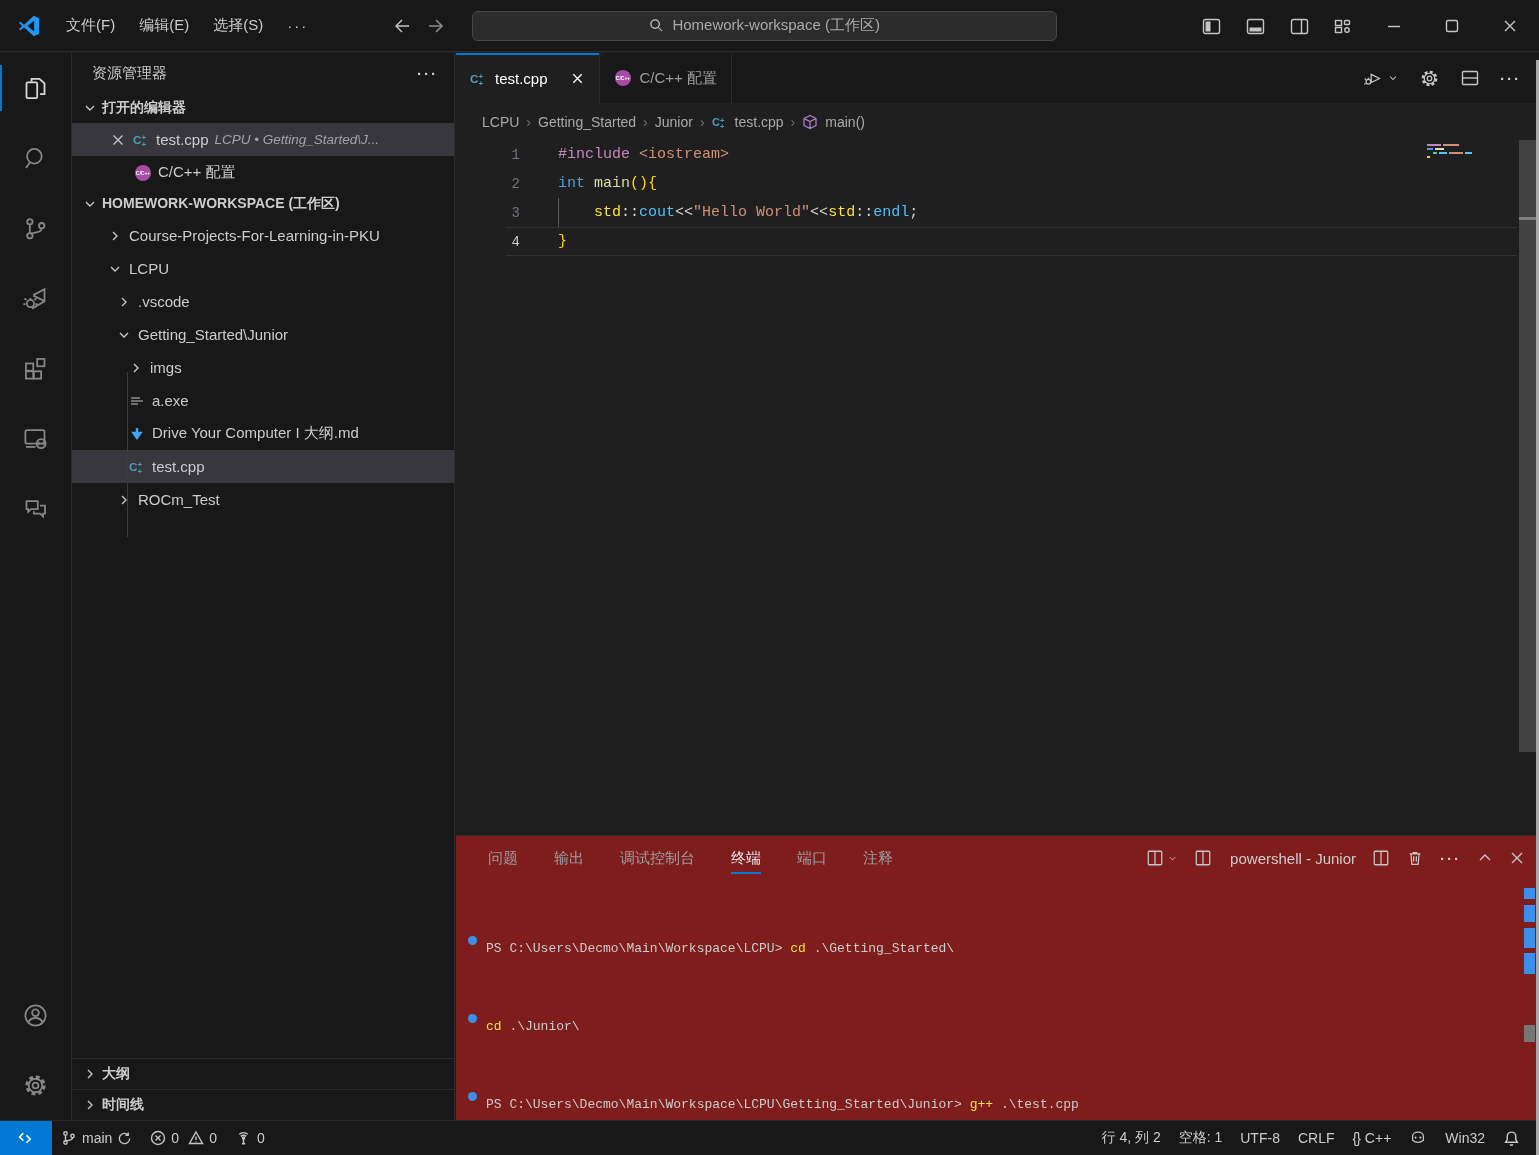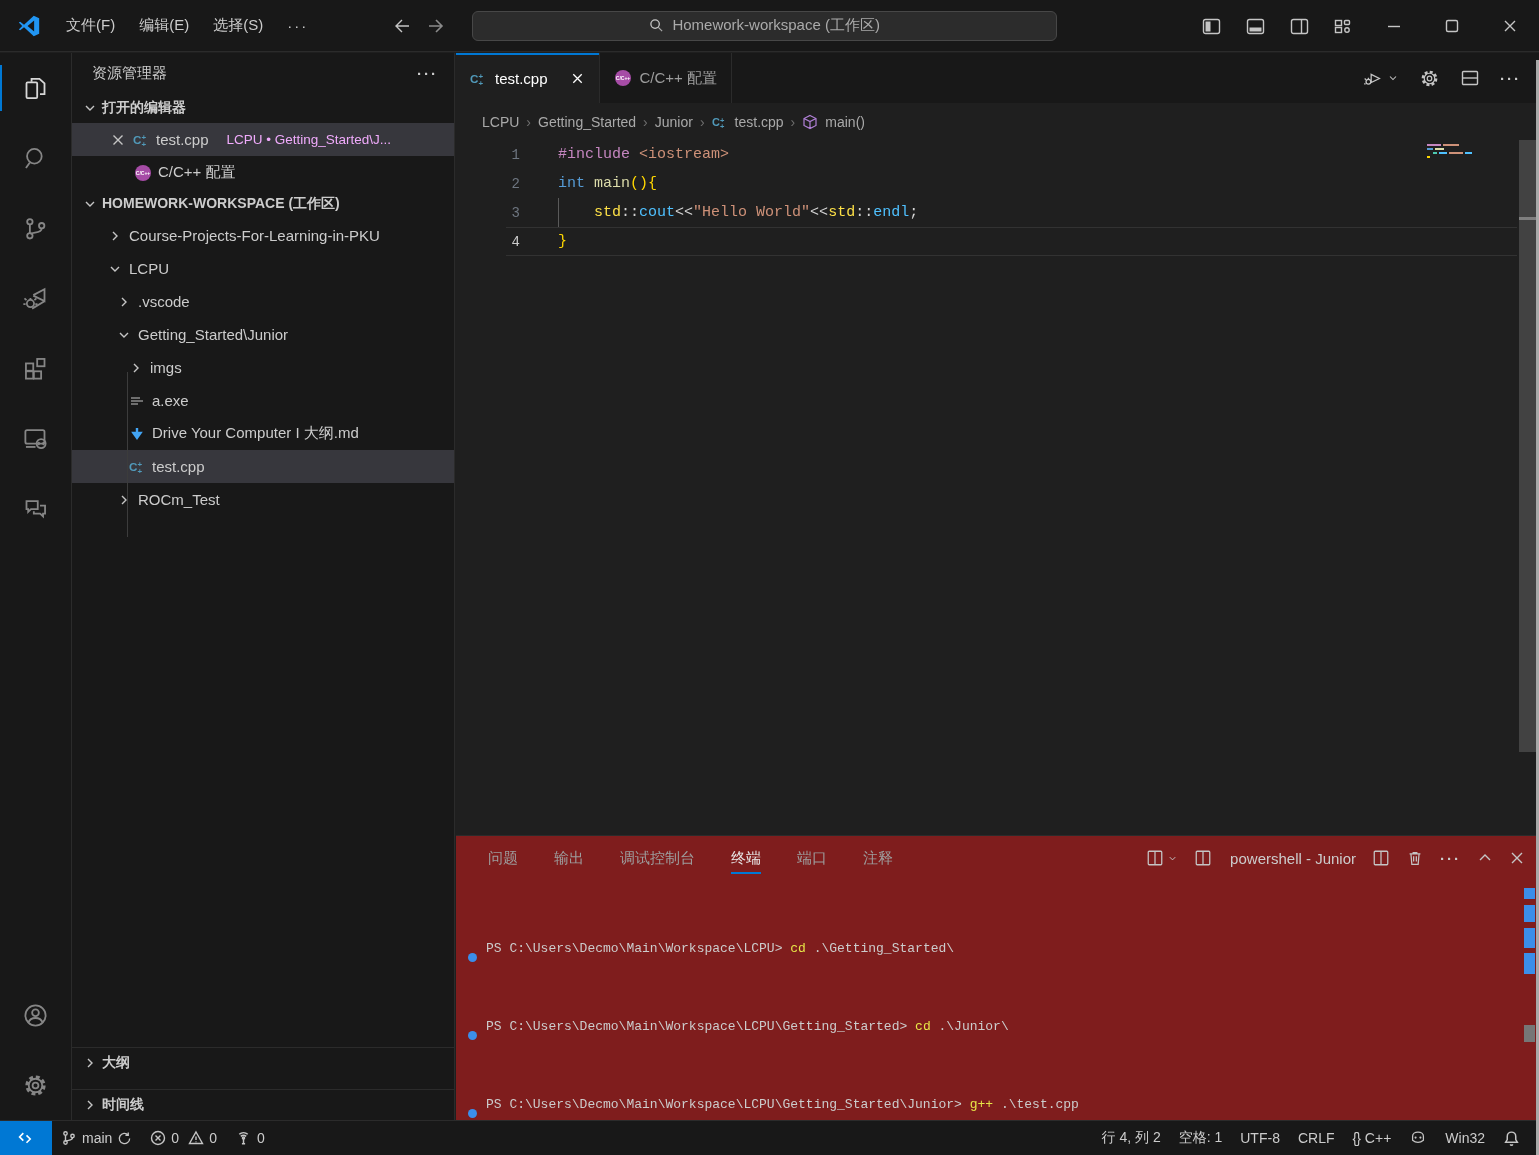--- a/index.html
+++ b/index.html
@@ -39,21 +39,21 @@
 
   
   #sidebar { position:absolute; left:72px; top:53px; width:383px; bottom:35px;
     background:#181818; border-right:1px solid #2b2b2b; overflow:hidden; }
   #sb-header { height:40px; display:flex; align-items:center; padding:0 16px 0 20px; color:#cccccc;gap:12px; }
   #sb-header .more { margin-left:auto; letter-spacing:2px; color:#cccccc; font-weight:bold; }
   .sec-header { height:30px; display:flex; align-items:center; gap:4px; padding-left:10px;
     font-weight:700; font-size:14px; color:#cccccc; }
   .row { height:33px; display:flex; align-items:center; gap:6px; color:#cccccc; cursor:default; white-space:nowrap; }
   .row.selected { background:#37373d; }
-  .row .desc { color:#f0abfc; font-size:13.5px; margin-left:12px; overflow:hidden; text-overflow:ellipsis; }
+  .row .desc { color:#a3a3a3; font-size:13.5px; margin-left:0; overflow:hidden; text-overflow:ellipsis;font-style:italic; }
   .chev { flex:0 0 16px; }
   .ficon { flex:0 0 18px; display:flex; justify-content:center; }
   .tree-guide { position:absolute; left:55px; width:1px; background:#3c3c3c; }
   .sb-bottom { position:absolute; left:0; right:0; }
   .sb-sec { height:31px; border-top:1px solid #2b2b2b; display:flex; align-items:center; gap:4px;
     padding-left:10px; font-weight:700; font-size:14px; color:#cccccc; }
 
   
   #editor-group { position:absolute; left:456px; top:53px; right:0; bottom:35px;
     display:flex; flex-direction:column; background:#1f1f1f; }
@@ -90,21 +90,21 @@
   #panel { flex:0 0 285px; background:#7f1d1d; border-top:1px solid #2b2b2b; position:relative; }
   #panel-header { height:44px; display:flex; align-items:center; padding:0 14px 0 32px; }
   .ptab { margin-right:36px; color:#9d9d9d; position:relative; height:44px; display:flex; align-items:center; }
   .ptab.active { color:#e7e7e7; }
   .ptab.active::after { content:""; position:absolute; left:0; right:0; bottom:6px; height:2px; background:#0078d4; }
   #panel-actions { margin-left:auto; display:flex; align-items:center; gap:16px; color:#cccccc; }
   .term-label { display:flex; align-items:center; gap:18px; color:#cccccc; }
   #terminal { position:absolute; left:0; right:20px; top:48px; bottom:0;
     font-family:"Liberation Mono","DejaVu Sans Mono",monospace; font-size:13px; line-height:26px;
     padding-left:12px; white-space:pre; }
-  .tline { display:flex; align-items:flex-end; height:26px; }
+  .tline { display:flex; align-items:flex-start; height:26px; }
   .tdot { flex:0 0 10px; margin-right:8px; display:flex; align-items:center; }
   .dot-f { width:9px; height:9px; border-radius:50%; background:#3b8eea; }
   .tcmd { color:#e7e547; }
   .ov-mark { position:absolute; right:4px; width:11px; }
 
   
   #statusbar { position:absolute; left:0; bottom:0; width:100%; height:35px; background:#181818;
     border-top:1px solid #2b2b2b; display:flex; align-items:center; font-size:14px; color:#cccccc; }
   #remote-btn { width:52px; height:35px; background:#0078d4; display:flex; align-items:center; justify-content:center; }
   .sb-item { display:flex; align-items:center; gap:5px; padding:0 9px; height:100%; }
@@ -361,21 +361,21 @@
   </div>
   <div class="row" style="padding-left:44px">
     <svg class="chev" width="16" height="16" viewBox="0 0 16 16">
         <path class="ic" d="M6 4l4 4-4 4"></path>
       </svg>
     <span>ROCm_Test</span>
   </div>
 
   <div class="tree-guide" style="top:319px; height:165px"></div>
 
-  <div class="sb-bottom" style="bottom:42px">
+  <div class="sb-bottom" style="bottom:31px">
     <div class="sb-sec">
       <svg class="chev" width="16" height="16" viewBox="0 0 16 16">
           <path class="ic" d="M6 4l4 4-4 4"></path>
         </svg>
       <span>大纲</span>
     </div>
   </div>
   <div class="sb-bottom" style="bottom:0">
     <div class="sb-sec">
       <svg class="chev" width="16" height="16" viewBox="0 0 16 16">
@@ -556,21 +556,21 @@
             </svg>
           </span>
       </div>
     </div>
 
     <div id="terminal">
       <div class="tline">
         <span class="tdot"><span class="dot-f"></span></span><span>PS C:\Users\Decmo\Main\Workspace\LCPU&gt; </span><span class="tcmd">cd</span><span> .\Getting_Started\</span>
       </div>
       <div class="tline">
-        <span class="tdot"><span class="dot-f"></span></span><span>PS C:\Users\Decmo\Main\Workspace\LCPU\Getting_Started&gt; </span><span class="tcmd">cd</span><span> .\Junior\</span>
+        <span class="tdot"><span class="dot-f"></span></span><span class="tcmd">cd</span><span> .\Junior\</span>
       </div>
       <div class="tline">
         <span class="tdot"><span class="dot-f"></span></span><span>PS C:\Users\Decmo\Main\Workspace\LCPU\Getting_Started\Junior&gt; </span><span class="tcmd">g++</span><span> .\test.cpp</span>
       </div>
       
       
       
     </div>
 
     <div class="ov-mark" style="top:52px;height:11px;background:#3b8eea"></div>

